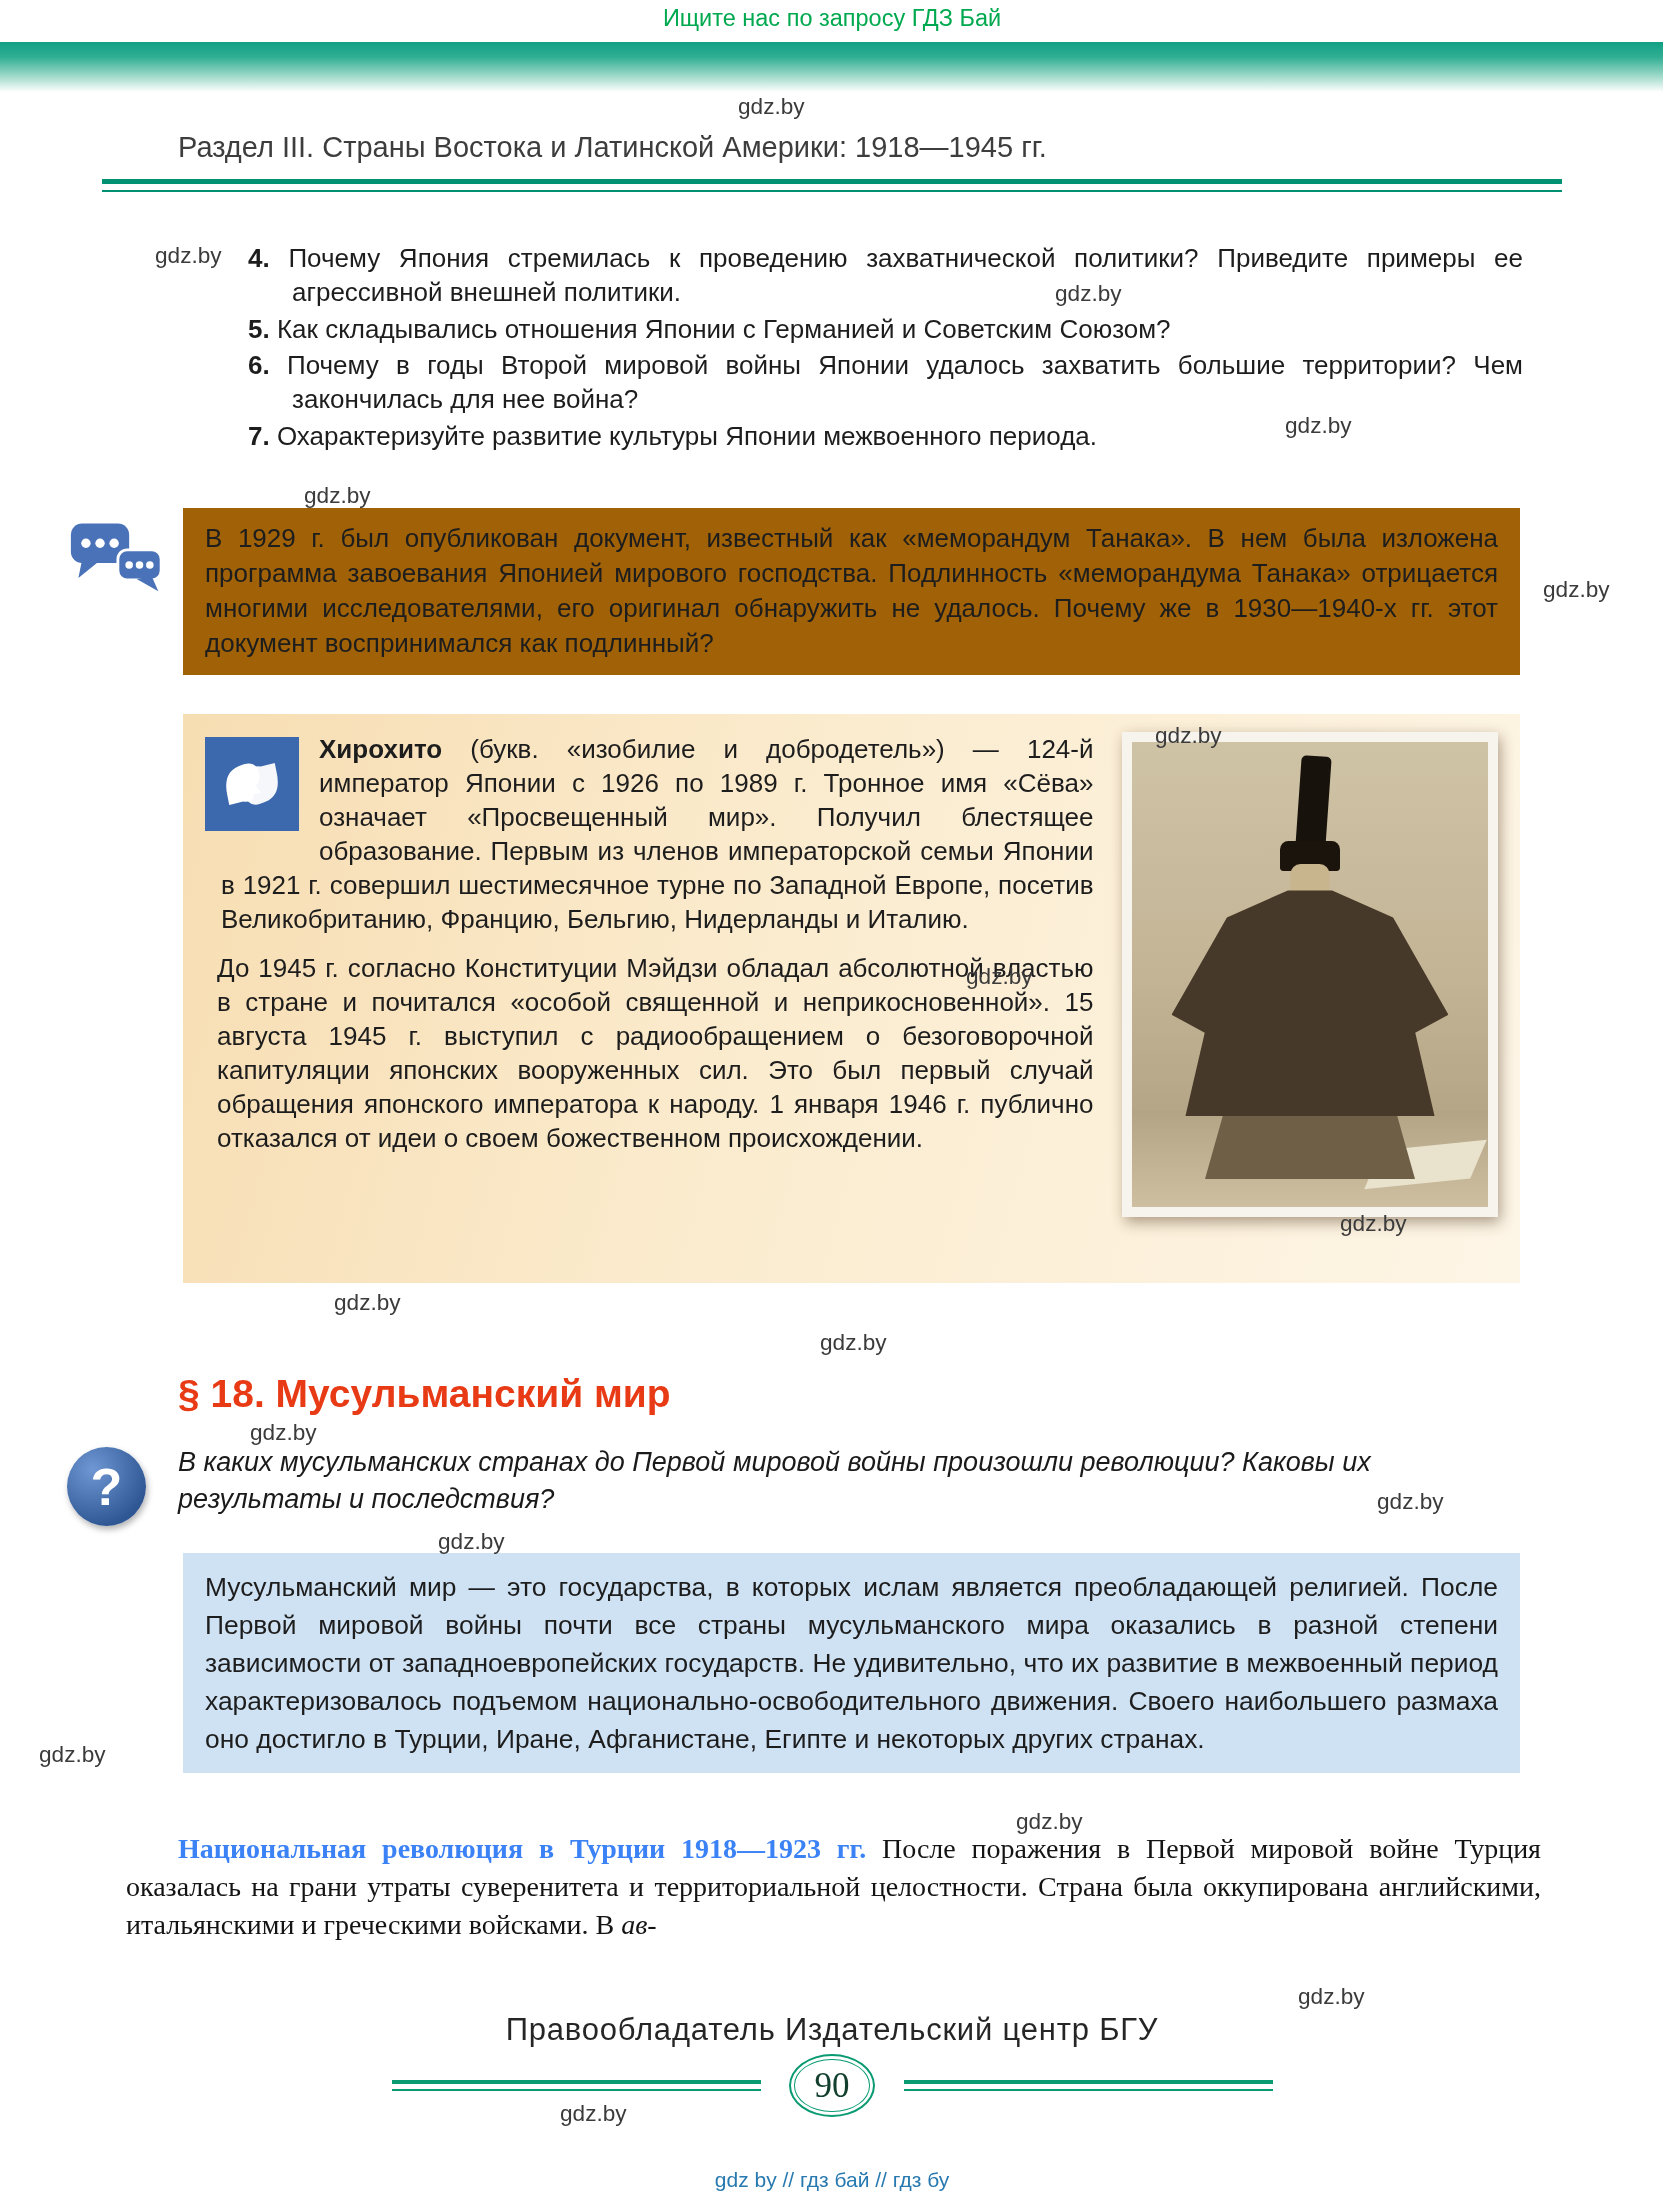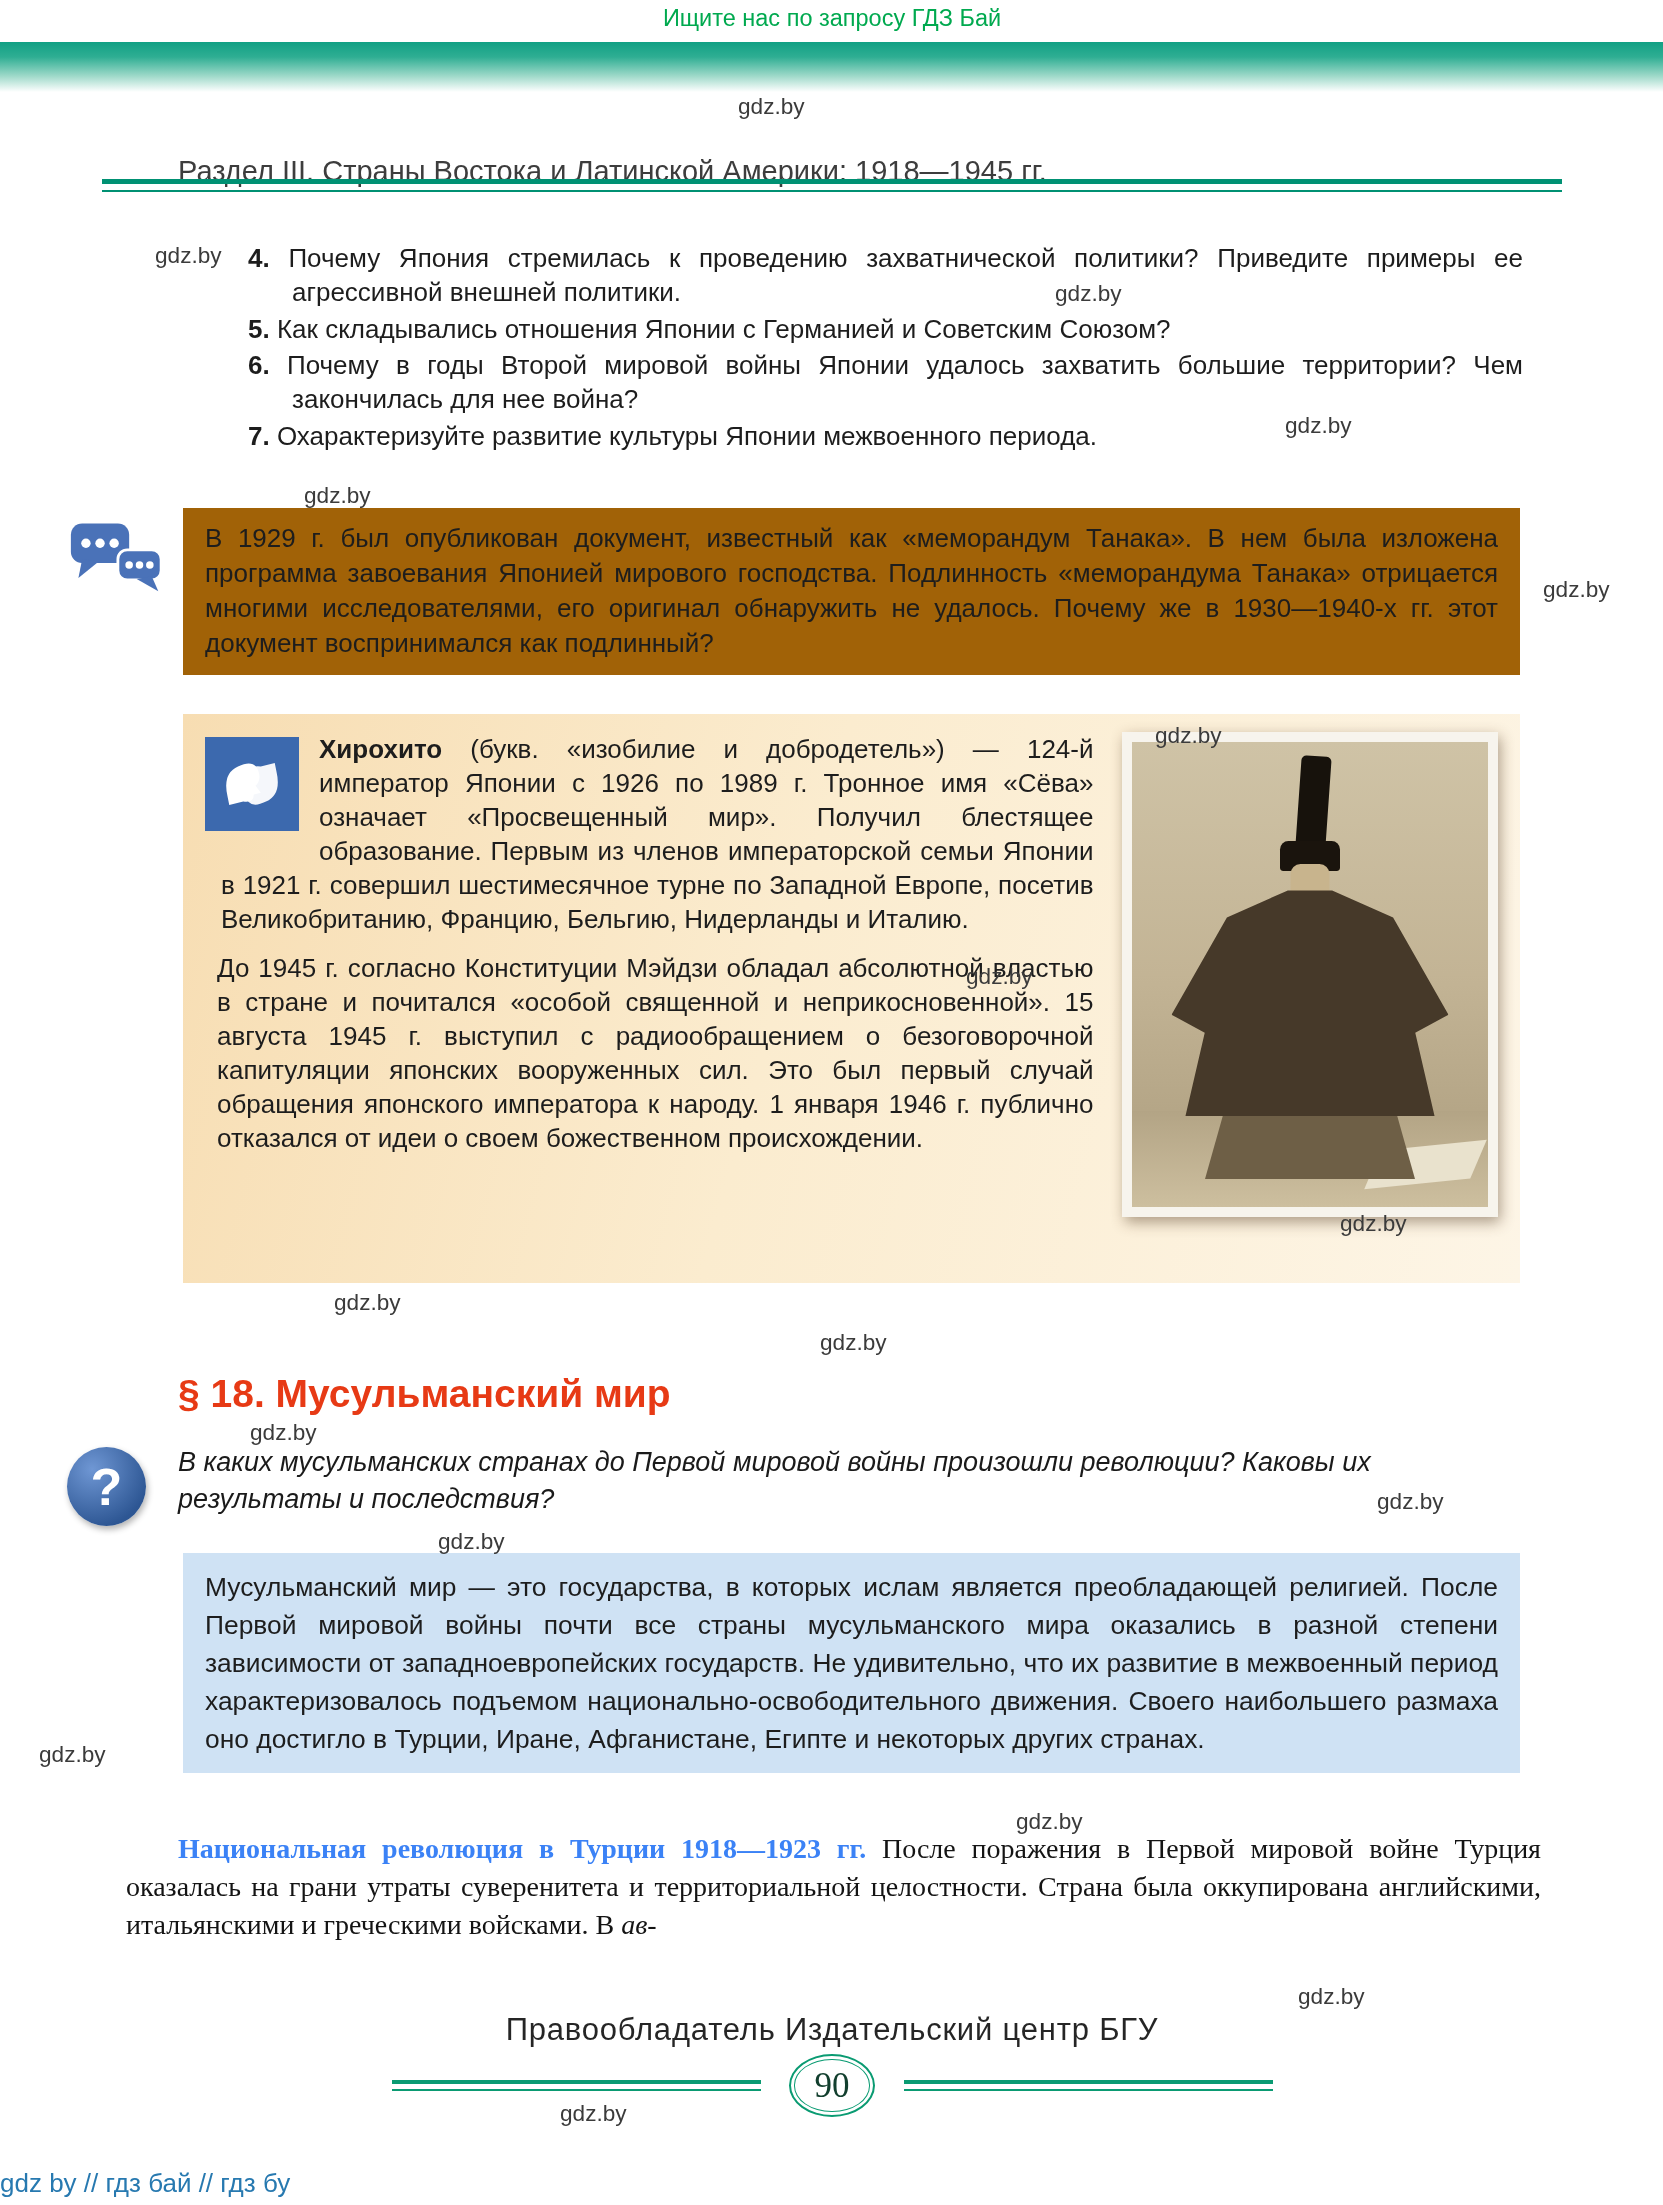--- a/index.html
+++ b/index.html
@@ -6,21 +6,21 @@
   .page{
     position:relative;width:1664px;height:2205px;margin:0 auto;
     background:#ffffff;overflow:hidden;
     font-family:"Liberation Sans",sans-serif;color:#1f1f1f;
   }
   
   .top-promo{position:absolute;top:5px;left:0;width:100%;text-align:center;
     font-size:23.5px;color:#00a94f;}
   .top-band{position:absolute;top:42px;left:0;right:0;height:50px;
     background:linear-gradient(180deg,#11a084 0%,#2fae93 30%,#9ed9c9 68%,#ffffff 100%);}
-  .section-header{position:absolute;top:131px;left:178px;font-size:29px;color:#3d3d3d;margin-top:24px;}
+  .section-header{position:absolute;top:131px;left:178px;font-size:29px;color:#3d3d3d;}
   .header-rule{position:absolute;top:179px;left:102px;right:102px;height:12.6px;
     border-top:5px solid #009173;border-bottom:2.5px solid #009173;box-sizing:border-box;}
   
   .questions{position:absolute;top:241px;left:292px;width:1231px;
     font-size:26px;line-height:34px;text-align:justify;color:#1d1d1d;}
   .q{text-indent:-44px;margin:0 0 2.5px 0;}
   .q b{font-weight:bold;}
   
   .memo-box{position:absolute;top:508px;left:183px;width:1337px;box-sizing:border-box;
     padding:13.4px 22px;background:#a16207;font-size:26px;line-height:35px;
@@ -77,22 +77,22 @@
   .footer-copy{position:absolute;top:2012px;left:0;width:100%;text-align:center;
     font-size:31px;color:#000000;opacity:.85;letter-spacing:0.8px;}
   .pagenum-row{position:absolute;top:2054px;left:0;width:100%;display:flex;
     align-items:center;justify-content:center;gap:28.5px;}
   .foot-rule{width:369px;height:11.7px;border-top:4.2px solid #0a9b72;
     border-bottom:2.5px solid #0a9b72;box-sizing:border-box;}
   .oval{width:82px;height:59px;border:2.5px solid #0a9b72;border-radius:50%;
     position:relative;display:flex;align-items:center;justify-content:center;background:#fff;}
   .oval-inner{position:absolute;inset:3.4px;border:1.7px solid #0a9b72;border-radius:50%;}
   .page-num{font-family:"Liberation Serif",serif;font-size:35px;color:#123f2e;position:relative;}
-  .bottom-links{position:absolute;top:2168px;left:0;width:100%;text-align:left;
-    font-size:26px;color:#2779b0;}
+  .bottom-links{position:absolute;top:2168px;left:0;width:100%;text-align:center;
+    font-size:21px;color:#2779b0;}
   
   .wm{position:absolute;font-size:22.6px;color:#3b3b3b;z-index:50;white-space:nowrap;}
 </style>
 </head>
 <body>
 
 <div class="page">
 
   <div class="top-promo">Ищите нас по запросу ГДЗ Бай</div>
   <div class="top-band"></div>

